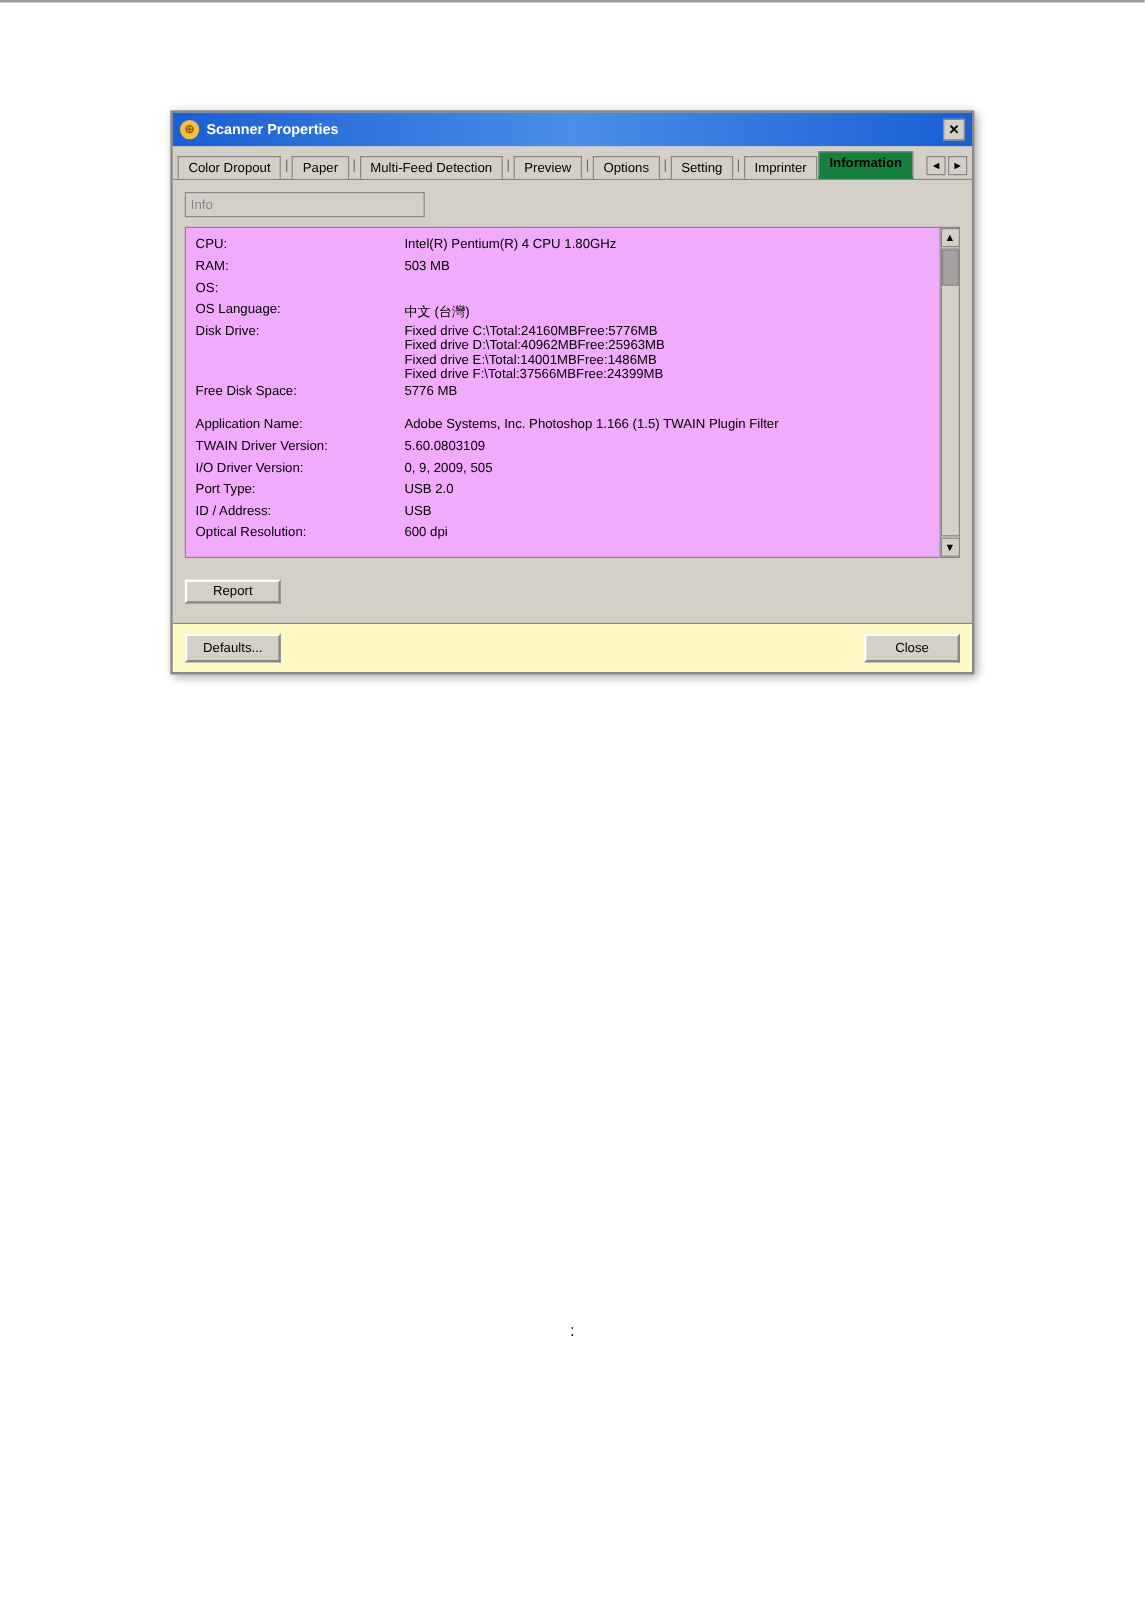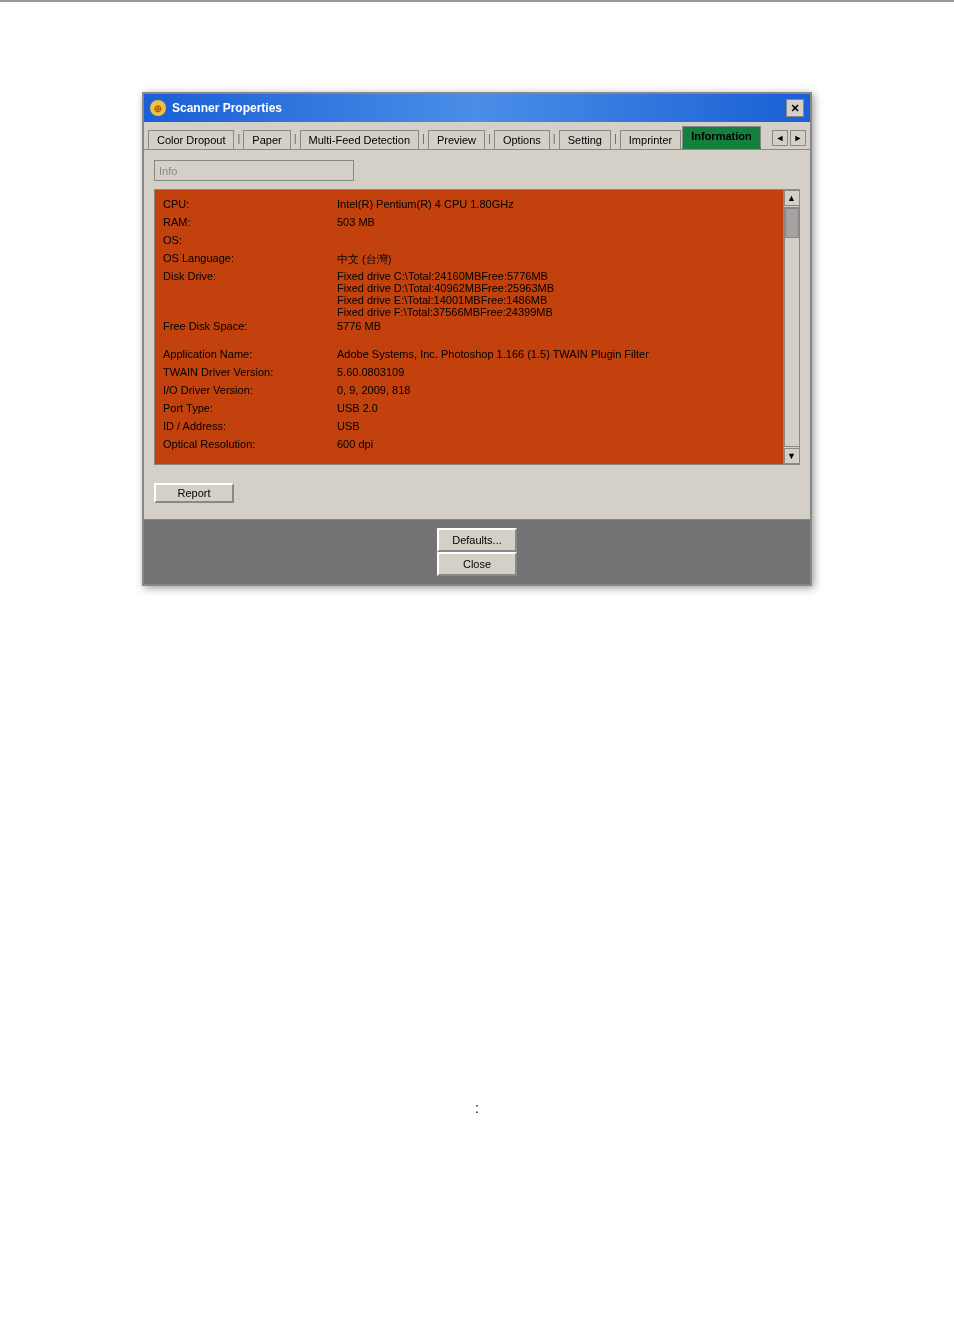--- a/index.html
+++ b/index.html
@@ -157,21 +157,21 @@
       appearance: none;
       display: flex;
       align-items: center;
       justify-content: space-between;
       position: relative;
     }
 
     
     .info-table-wrapper {
       border: 1px solid #888;
-      background: #c2410c;
+      background: #f0abfc;
       width: 100%;
       min-height: 260px;
       position: relative;
       display: flex;
     }
     .info-table {
       flex: 1;
       padding: 8px;
       overflow: hidden;
     }
@@ -248,26 +248,25 @@
       font-size: 11px;
       cursor: pointer;
       display: flex;
       align-items: center;
       justify-content: center;
     }
 
     
     .bottom-bar {
       border-top: 1px solid #888;
-      background: #737373;
+      background: #fef9c3;
       padding: 8px 10px;
       display: flex;
       justify-content: space-between;
       align-items: center;
-      flex-direction: column;
     }
     .defaults-btn, .close-btn {
       width: 80px;
       height: 24px;
       background: #d4d0c8;
       border: 2px solid;
       border-top-color: #ffffff;
       border-left-color: #ffffff;
       border-bottom-color: #888;
       border-right-color: #888;
@@ -376,21 +375,21 @@
             <span class="info-value">Adobe Systems, Inc. Photoshop 1.166 (1.5) TWAIN Plugin Filter</span>
           </div>
 
           <div class="info-row">
             <span class="info-label">TWAIN Driver Version:</span>
             <span class="info-value">5.60.0803109</span>
           </div>
 
           <div class="info-row">
             <span class="info-label">I/O Driver Version:</span>
-            <span class="info-value">0, 9, 2009, 818</span>
+            <span class="info-value">0, 9, 2009, 505</span>
           </div>
 
           <div class="info-row">
             <span class="info-label">Port Type:</span>
             <span class="info-value">USB 2.0</span>
           </div>
 
           <div class="info-row">
             <span class="info-label">ID / Address:</span>
             <span class="info-value">USB</span>

